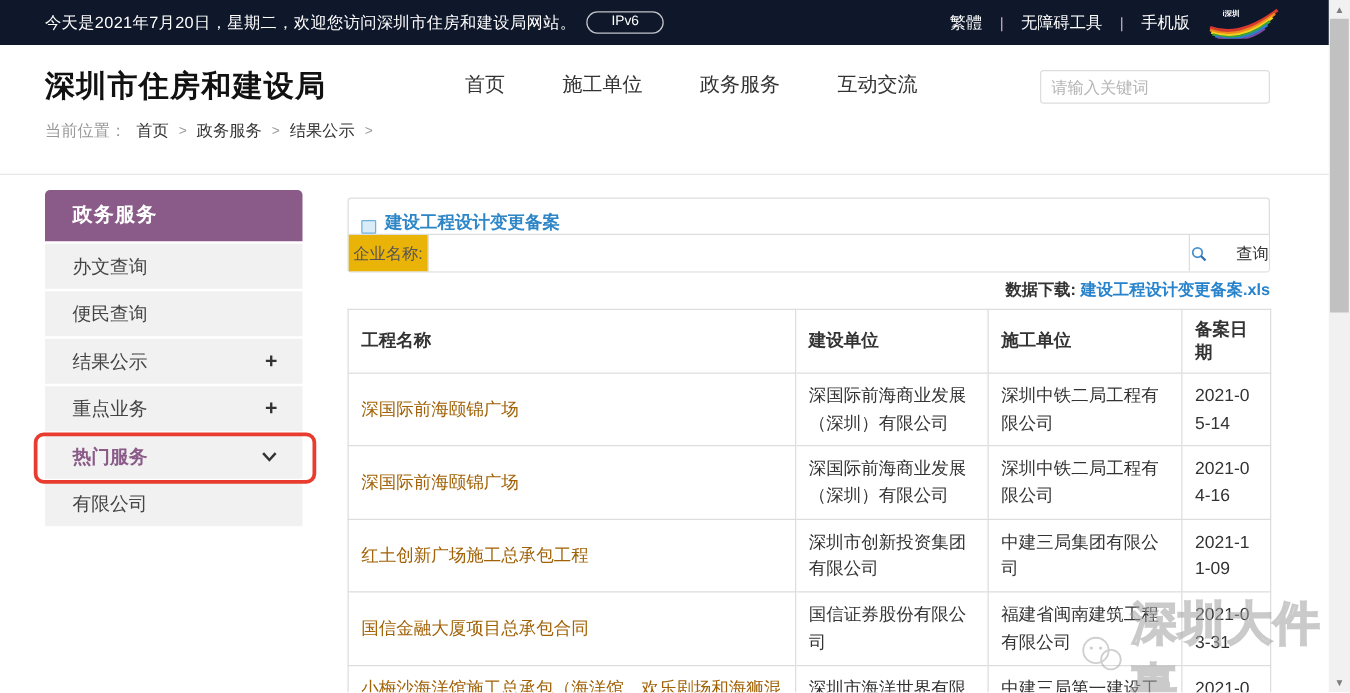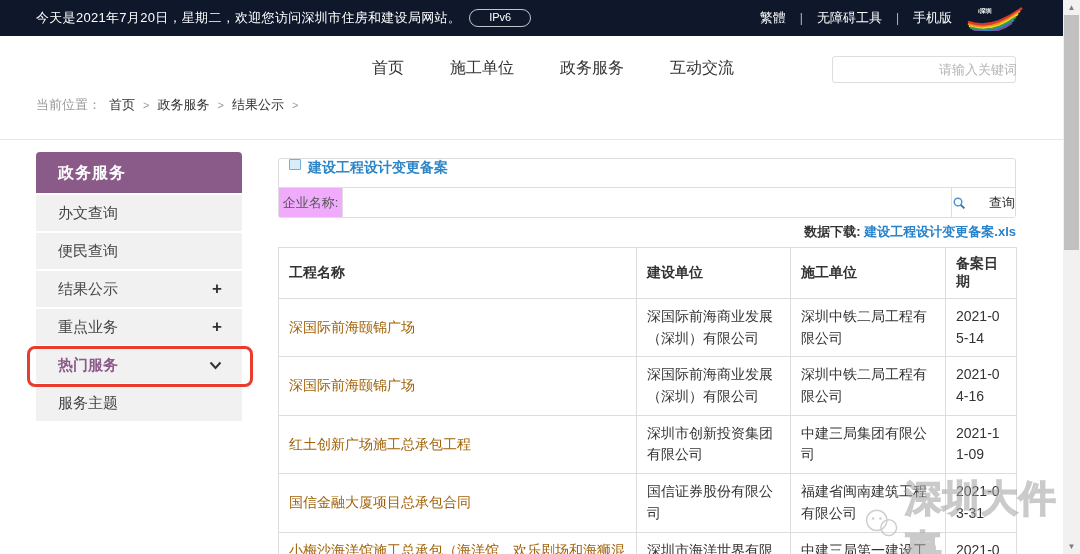--- a/index.html
+++ b/index.html
@@ -19,21 +19,21 @@
   .rainbow-logo { width:58px; height:26px; display:block; }
 
   
   .header { position:absolute; left:0; top:36px; width:1080px; height:64px; background:#fff; }
   .site-title { position:absolute; left:36px; top:17px; font-size:24px; font-weight:bold; color:#111; letter-spacing:1px; }
   .mainnav { position:absolute; left:372px; top:22px; display:flex; gap:46px; font-size:16px; color:#333; }
   .mainnav .nav-item { cursor:pointer; }
   .hsearch { position:absolute; right:64px; top:20px; width:184px; height:27px; border:1px solid #ddd;
     border-radius:3px; background:#fff; display:flex; align-items:center; padding:0 8px; }
   .hsearch input { border:none; outline:none; flex:1; font-size:13px; color:#b91c1c; background:transparent;
-    font-family:inherit;text-align:right; }
+    font-family:inherit; }
   .hsearch input::placeholder { color:#b5b5b5; }
 
   
   .breadcrumb { position:absolute; left:36px; top:96px; font-size:13px; color:#333; display:flex; gap:8px; align-items:center; }
   .breadcrumb .bc-label { color:#999; }
   .breadcrumb .bc-sep { color:#999; font-size:11px; }
   .divider { position:absolute; left:0; top:139px; width:1080px; height:1px; background:#e7e7e7; }
 
   
   .sidebar { position:absolute; left:36px; top:152px; width:206px; }
@@ -43,25 +43,25 @@
     justify-content:space-between; padding:0 20px 0 22px; font-size:15px; color:#444; cursor:pointer; }
   .side-item .suffix-plus { font-size:17px; font-weight:bold; color:#333; }
   .side-item.hot .label { color:#8a5a88; font-weight:bold; }
   .chev { width:13px; height:9px; display:block; }
   .annotation-box { position:absolute; left:-9px; top:194px; width:226px; height:41px;
     border:3px solid #e73c2e; border-radius:8px; pointer-events:none; }
 
   
   .main { position:absolute; left:278px; top:158px; width:738px; }
   .panel-head { border:1px solid #ddd; border-radius:3px; background:#fff; }
-  .panel-title-row { height:28px; display:flex; align-items:flex-start; gap:7px; padding:0 10px; }
+  .panel-title-row { height:28px; display:flex; align-items:flex-end; gap:7px; padding:0 10px; }
   .blue-square { width:12px; height:11px; border:1px solid #6fb0dd; background:#d9ecf8; border-radius:1px; }
   .panel-title { color:#2e86c7; font-size:14px; font-weight:bold; }
   .search-row { display:flex; border-top:1px solid #ddd; height:30px; }
-  .search-label { width:64px; background:#f0abfc; border-right:1px solid #ddd; font-size:13px; color:#555;
+  .search-label { width:64px; background:#eab308; border-right:1px solid #ddd; font-size:13px; color:#555;
     display:flex; align-items:center; justify-content:center; }
   .search-input { flex:1; }
   .search-input input { width:100%; height:100%; border:none; outline:none; padding:0 8px; font-size:13px;
     font-family:inherit; }
   .query-btn { width:64px; border-left:1px solid #ddd; display:flex; align-items:center; justify-content:space-between;
     gap:3px; font-size:13px; color:#333; cursor:pointer; background:#fff; }
 
   .download-row { margin-top:5px; text-align:right; font-size:13px; height:20px; }
   .download-label { font-weight:bold; color:#333; }
   .download-link { color:#2783cc; font-weight:bold; text-decoration:none; cursor:pointer; }
@@ -110,20 +110,21 @@
         <path d="M3 21 Q 26 29 52 9" fill="none" stroke="#f3d21d" stroke-width="2.0"></path>
         <path d="M4 22.5 Q 27 30 50 12" fill="none" stroke="#3ba33b" stroke-width="2.0"></path>
         <path d="M6 24 Q 28 30.5 48 15" fill="none" stroke="#2d7fd1" stroke-width="1.8"></path>
         <path d="M8 25 Q 29 31 46 18" fill="none" stroke="#7a4d9e" stroke-width="1.6"></path>
         <text x="12" y="8" font-size="6" fill="#ffffff" font-weight="bold">i深圳</text>
       </svg>
     </div>
   </div>
 
   <div class="header">
+    <div class="site-title">深圳市住房和建设局</div>
     <div class="mainnav">
       <span class="nav-item">首页</span>
       <span class="nav-item">施工单位</span>
       <span class="nav-item">政务服务</span>
       <span class="nav-item">互动交流</span>
     </div>
     <div class="hsearch">
       <input type="text" placeholder="请输入关键词" style="">
       <svg class="icon-mag" width="16" height="16" viewBox="0 0 16 16">
         <circle cx="7" cy="7" r="4.6" fill="none" stroke="#c9c9c9" stroke-width="1.4"></circle>
@@ -159,21 +160,21 @@
       <span class="label">重点业务</span>
       <span class="suffix-plus">+</span>
     </div>
     <div class="side-item hot">
       <span class="label">热门服务</span>
       <svg class="chev" viewBox="0 0 13 9">
         <polyline points="1.5,1.5 6.5,7 11.5,1.5" fill="none" stroke="#333" stroke-width="2"></polyline>
       </svg>
     </div>
     <div class="side-item">
-      <span class="label">服务主题</span>
+      <span class="label">有限公司</span>
     </div>
     <div class="annotation-box"></div>
   </div>
 
   <div class="main">
     <div class="panel-head">
       <div class="panel-title-row">
         <span class="blue-square"></span>
         <span class="panel-title">建设工程设计变更备案</span>
       </div>

